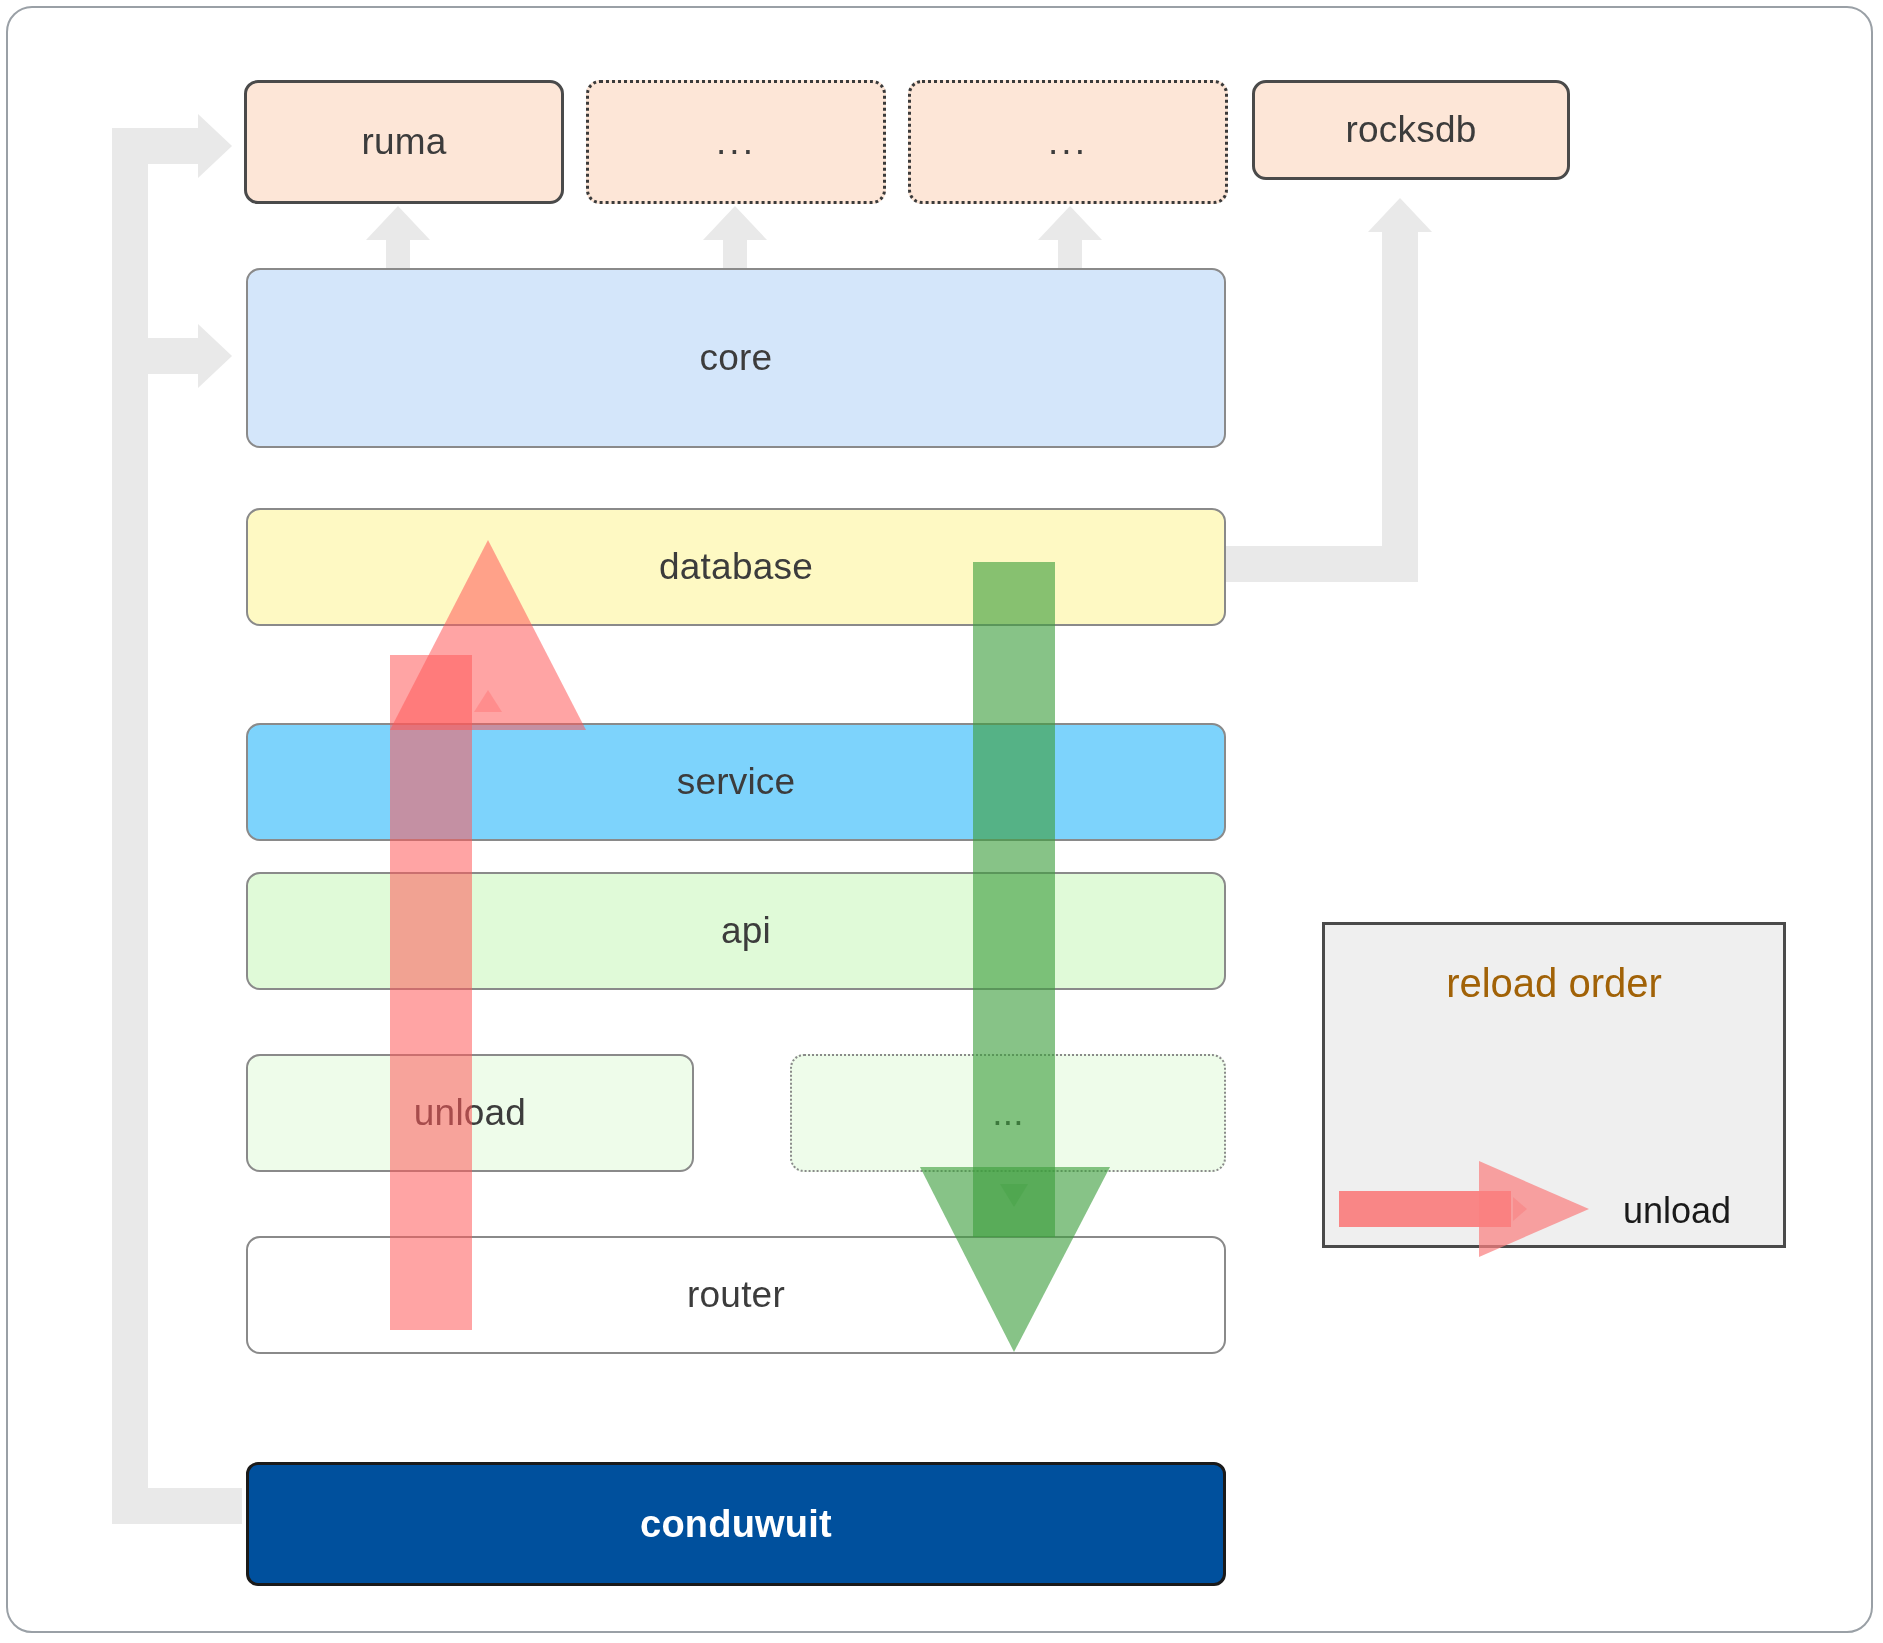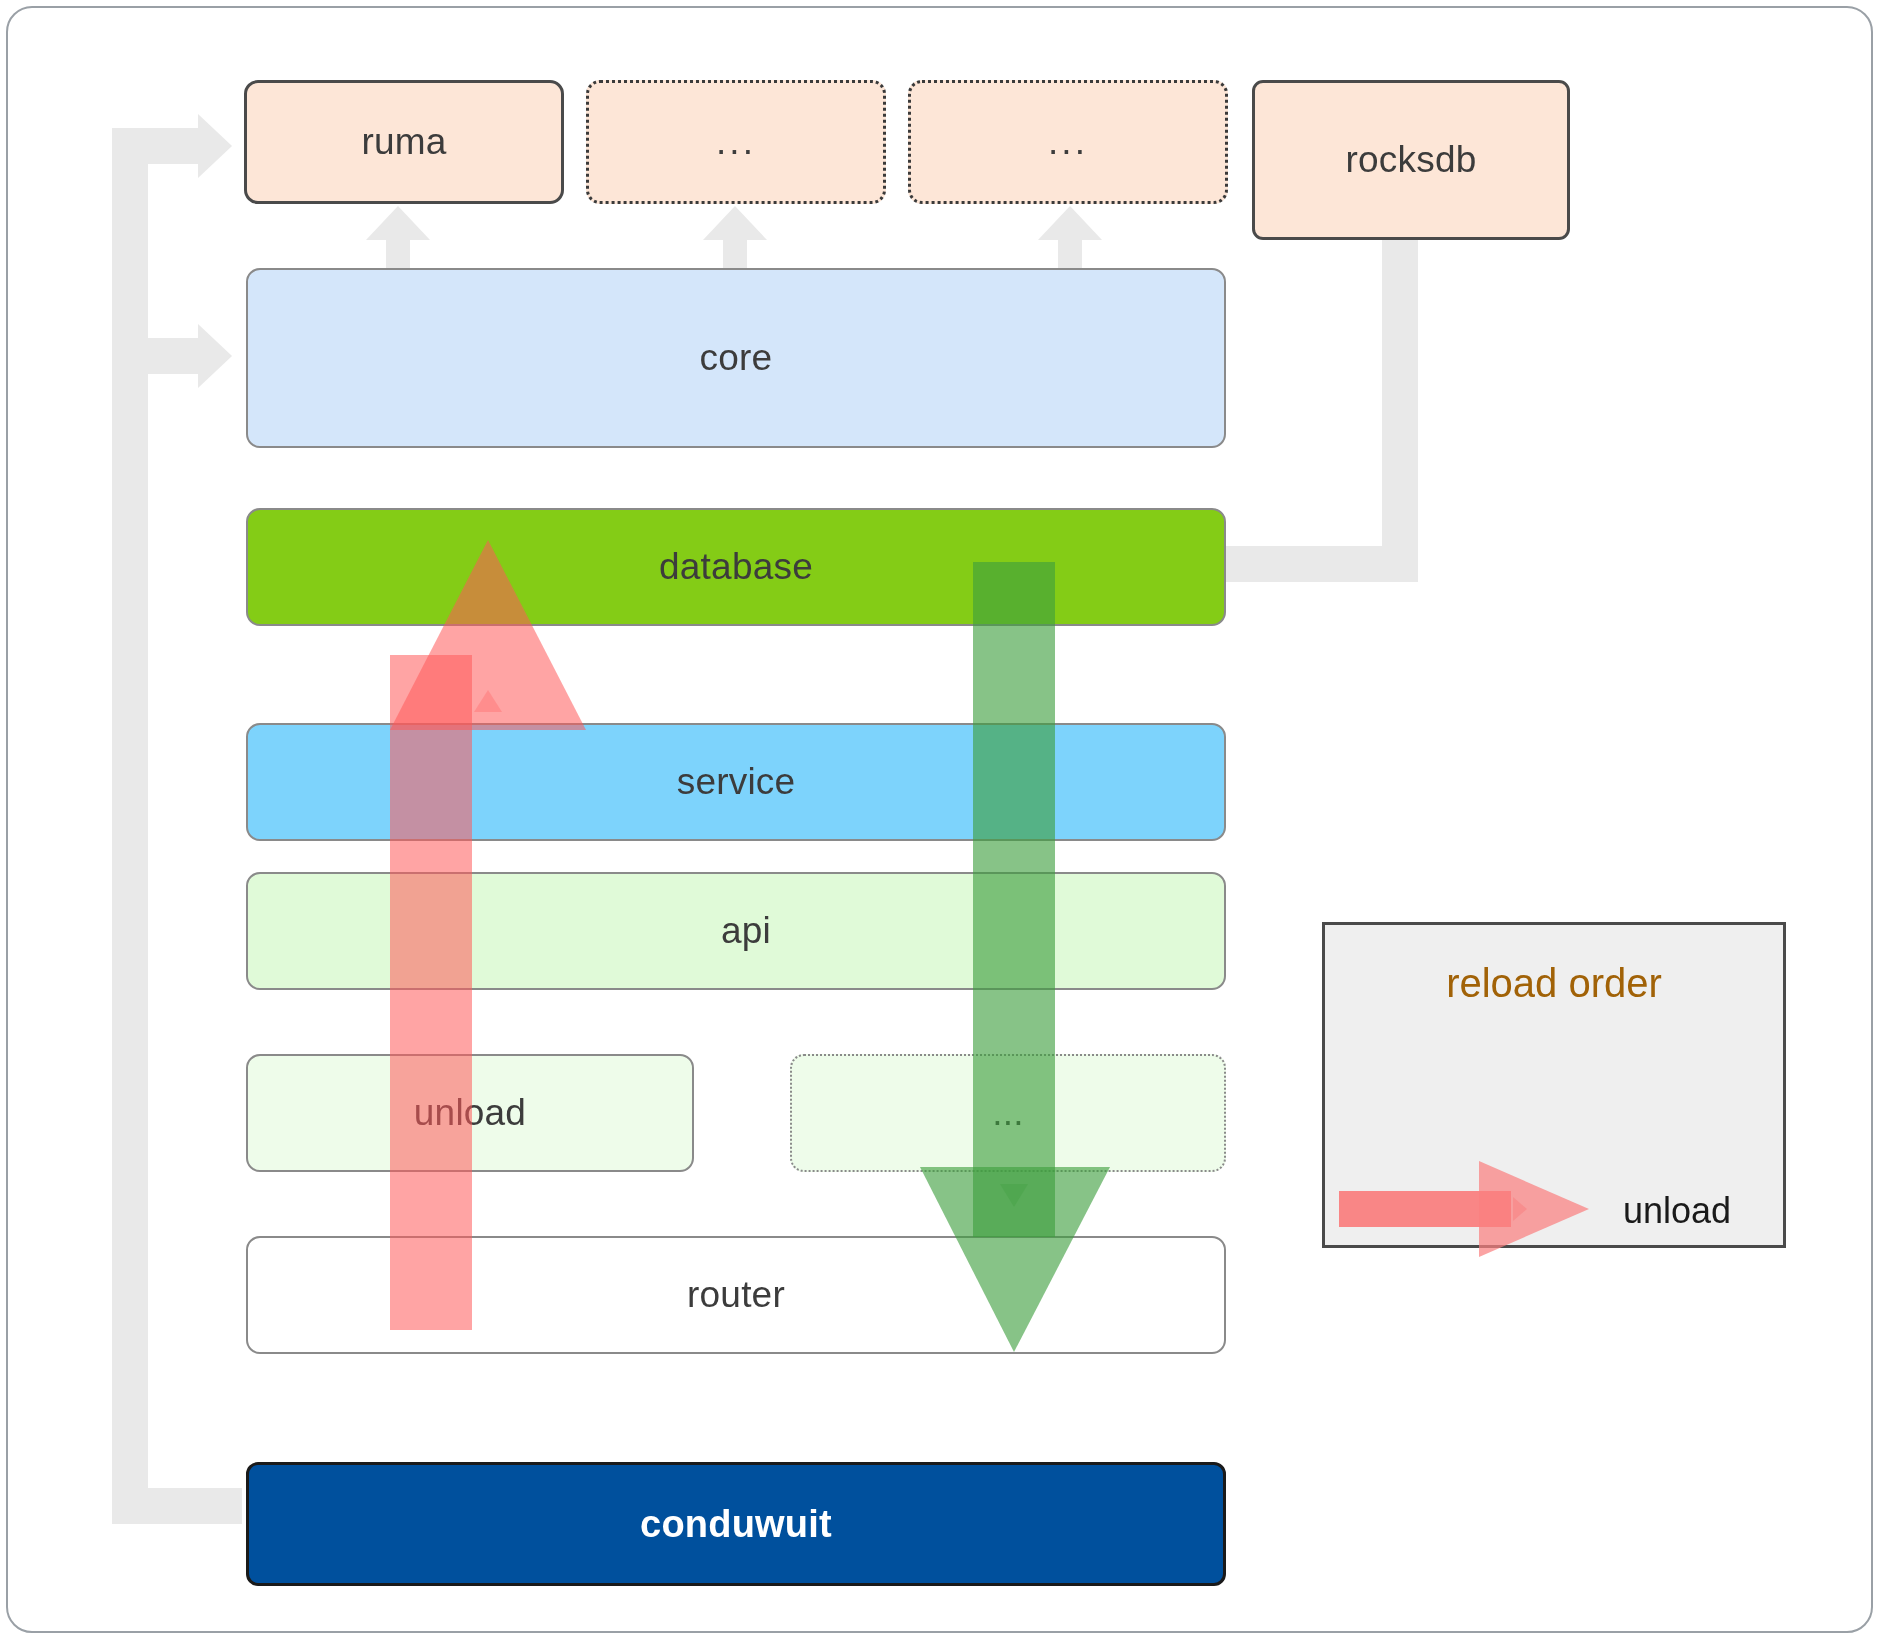--- a/index.html
+++ b/index.html
@@ -165,29 +165,29 @@
   </div>
 
   <div class="node dep dotted" style="left:586px; top:80px; width:300px; height:124px;">
     <span class="dots">...</span>
   </div>
 
   <div class="node dep dotted" style="left:908px; top:80px; width:320px; height:124px;">
     <span class="dots">...</span>
   </div>
 
-  <div class="node dep solid" style="left:1252px; top:80px; width:318px; height:160px;border-radius:11px;">
+  <div class="node dep solid" style="left:1252px; top:80px; width:318px; height:100px;">
     <span>rocksdb</span>
   </div>
 
   <div class="node layer" style="left:246px; top:268px; width:980px; height:180px; background:#d4e6fa;">
     <span>core</span>
   </div>
 
-  <div class="node layer" style="left:246px; top:508px; width:980px; height:118px; background:#84cc16;">
+  <div class="node layer" style="left:246px; top:508px; width:980px; height:118px; background:#fef9c3;">
     <span>database</span>
   </div>
 
   <div class="node layer" style="left:246px; top:690px; width:980px; height:118px; background:#7dd3fc;margin-top:33px;">
     <span>service</span>
   </div>
 
   <div class="node layer" style="left:246px; top:872px; width:980px; height:118px; background:#e0fad8;padding-left:20px;">
     <span>api</span>
   </div>

